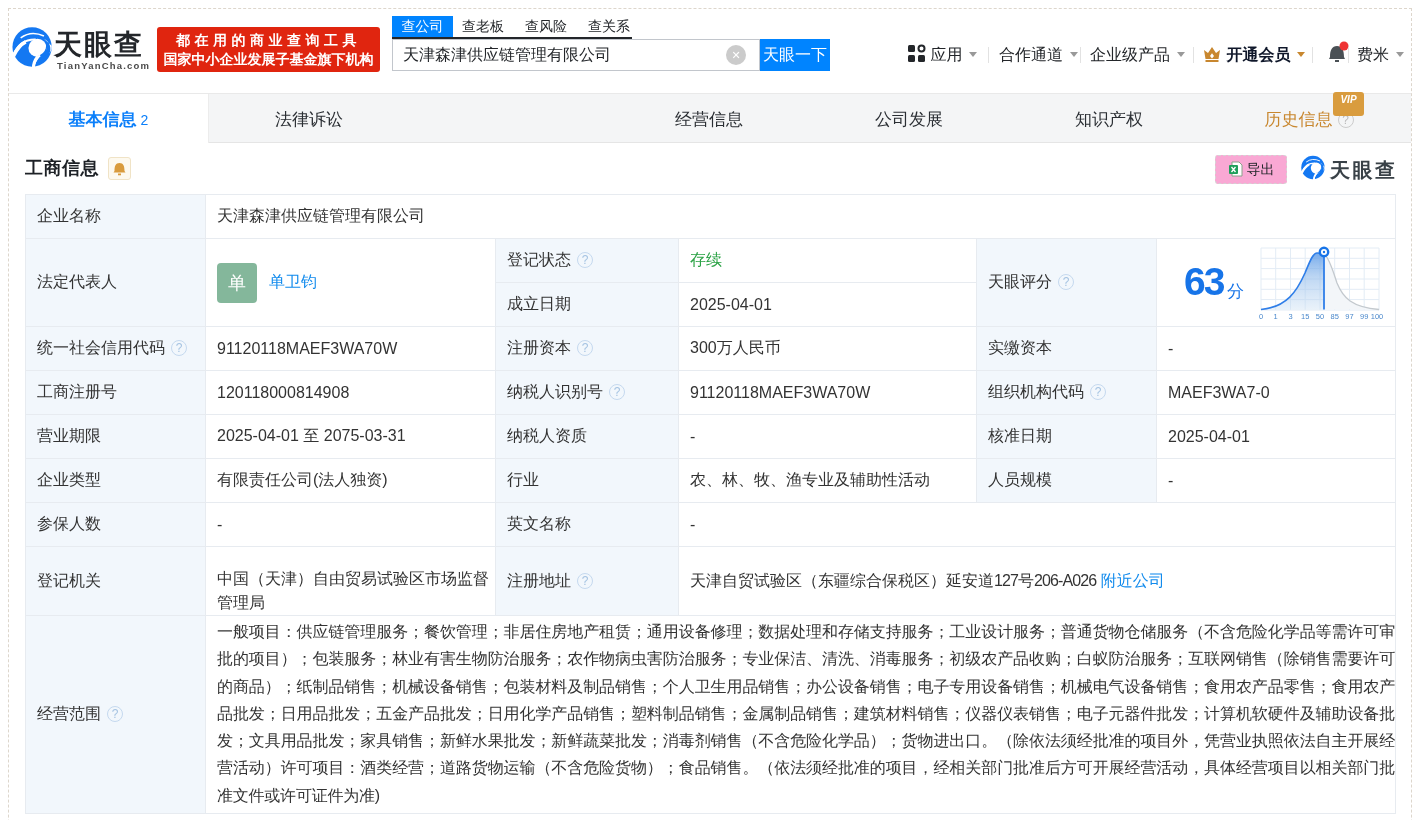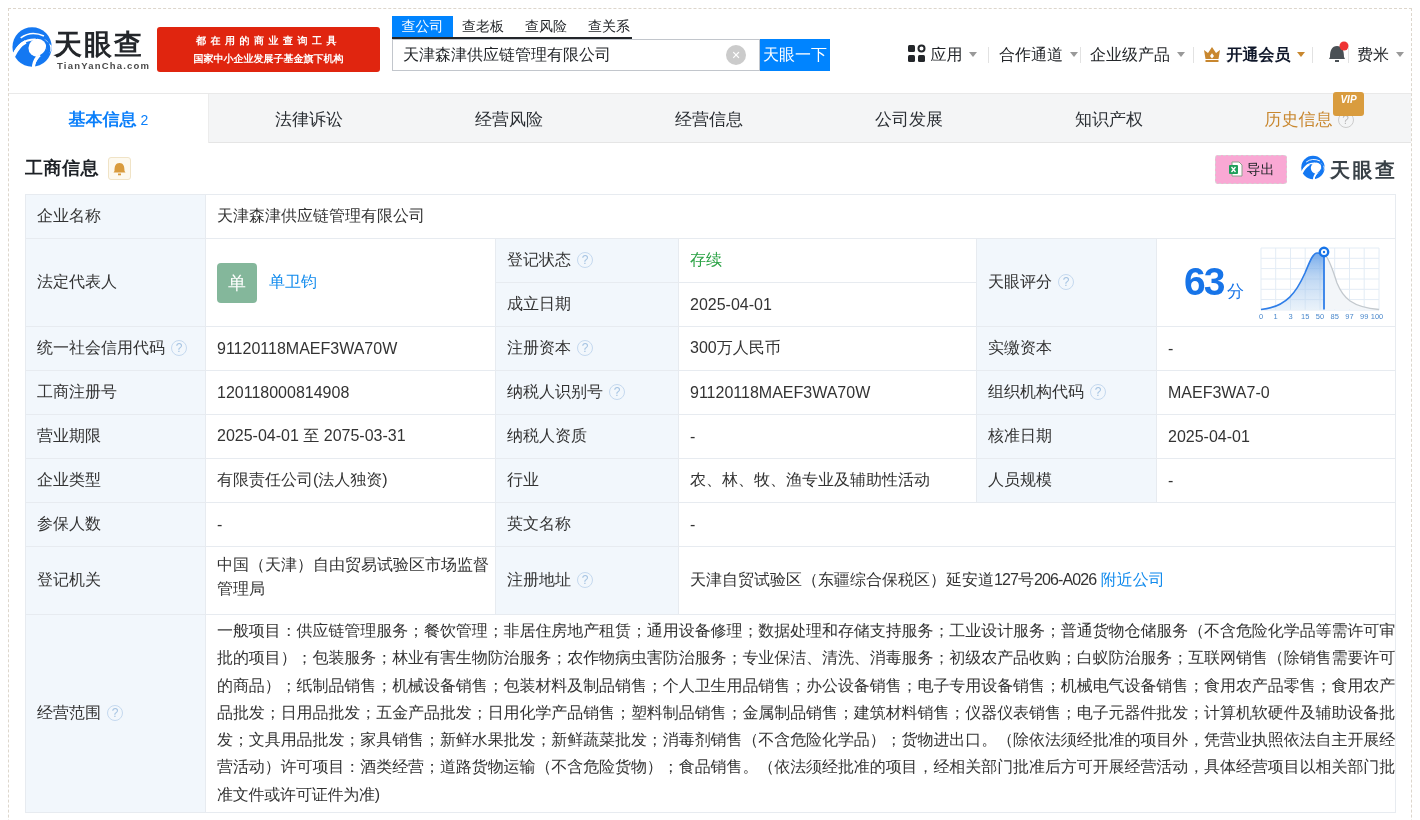--- a/index.html
+++ b/index.html
@@ -5,21 +5,21 @@
 <style>
 * { margin:0; padding:0; box-sizing:border-box; }
 html,body { width:1420px; height:820px; overflow:hidden; background:#fff;
   font-family:"Liberation Sans", sans-serif; }
 .abs { position:absolute; }
 #box { position:absolute; left:8px; top:8px; width:1404px; height:1010px;
   border:1px dashed #ddd6cc; background:#fff; }
 #logoTxt { left:54px; top:26px; font-size:28px; font-weight:bold; color:#23262a; letter-spacing:2px;}
 #logoSub { left:57px; top:60px; font-size:9.5px; font-weight:bold; color:#4a4a4a; letter-spacing:1.2px;}
 #redbox { left:157px; top:27px; width:223px; height:45px; background:#e0250f; border-radius:3px;
-  color:#fff; text-align:center; font-weight:bold; font-size:10px; }
+  color:#fff; text-align:center; font-weight:bold; font-size:14px; }
 #redbox .l1 { margin-top:4px; letter-spacing:4.5px; line-height:19px;}
 #redbox .l2 { letter-spacing:0px; line-height:18px;}
 #stabs { left:392px; top:16px; width:270px; height:21px; white-space:nowrap;}
 #stabs span { display:inline-block; font-size:14px; color:#23262a; line-height:21px; vertical-align:top;}
 #stabs .on { background:#0084ff; color:#fff; width:61px; text-align:center; }
 #stabs .off { margin-left:21px; }
 #stabs .on + .off { margin-left:9px; }
 #stabUl { left:392px; top:37px; width:240px; height:2px; background:#23262a; }
 #sinput { left:392px; top:39px; width:368px; height:32px; border:1px solid #c2c6cc; background:#fff;
   font-size:16px; color:#23262a; line-height:30px; padding-left:10px;}
@@ -125,21 +125,20 @@
         <path d="M6 17 C6 10 8 6 13 6 C18 6 20 10 20 17 L21 19 L5 19 Z" fill="#4a5055"></path>
         <rect x="11" y="20" width="4" height="2" fill="#4a5055"></rect>
         <circle cx="20" cy="6" r="4.5" fill="#e33"></circle>
       </svg></div>
   <div class="sep" style="left:448px"></div>
   <div class="it" style="left:457px">费米<span class="caret"></span></div>
 </div>
 <div id="tabbar">
   <div class="tb act" style="left:0px">基本信息<span class="sup">2</span></div>
   <div class="tb" style="left:200px">法律诉讼</div>
-  <div class="tb" style="left:400px">经营风险</div>
   <div class="tb" style="left:600px">经营信息</div>
   <div class="tb" style="left:800px">公司发展</div>
   <div class="tb" style="left:1000px">知识产权</div>
   <div class="tb" style="left:1200px"><span id="tabhist">历史信息</span><span class="qmg">?</span></div>
 </div>
 <div class="abs" id="vipbadge">VIP</div>
 <div class="abs" id="t1">工商信息</div>
 <div class="abs" id="bellbox"><svg width="13" height="15" viewBox="0 0 13 15" style="margin-top:3px">
       <path d="M1.5 10 C1.5 5 2.5 2 6.5 2 C10.5 2 11.5 5 11.5 10 L12.5 11.5 L0.5 11.5 Z" fill="#d99b3d"></path>
       <rect x="5" y="12.5" width="3" height="1.8" fill="#d99b3d"></rect>
@@ -212,21 +211,21 @@
   <td>-</td>
 </tr>
 <tr style="height:44px">
   <td class="lb">参保人数</td>
   <td>-</td>
   <td class="lb">英文名称</td>
   <td colspan="3">-</td>
 </tr>
 <tr style="height:68px">
   <td class="lb">登记机关</td>
-  <td style="line-height:24px;padding-right:2px;vertical-align:top;padding-top:6px">中国（天津）自由贸易试验区市场监督管理局</td>
+  <td style="line-height:24px;padding-right:2px;vertical-align:top;padding-top:20px">中国（天津）自由贸易试验区市场监督管理局</td>
   <td class="lb">注册地址<span class="qm">?</span></td>
   <td colspan="3">天津自贸试验区（东疆综合保税区）延安道<span style="letter-spacing:-0.9px">127</span>号<span style="letter-spacing:-0.9px">206-A026</span>&nbsp;<a class="lk" href="#">附近公司</a></td>
 </tr>
 <tr style="height:198px">
   <td class="lb">经营范围<span class="qm">?</span></td>
   <td colspan="5" id="scope">一般项目：供应链管理服务；餐饮管理；非居住房地产租赁；通用设备修理；数据处理和存储支持服务；工业设计服务；普通货物仓储服务（不含危险化学品等需许可审批的项目）；包装服务；林业有害生物防治服务；农作物病虫害防治服务；专业保洁、清洗、消毒服务；初级农产品收购；白蚁防治服务；互联网销售（除销售需要许可的商品）；纸制品销售；机械设备销售；包装材料及制品销售；个人卫生用品销售；办公设备销售；电子专用设备销售；机械电气设备销售；食用农产品零售；食用农产品批发；日用品批发；五金产品批发；日用化学产品销售；塑料制品销售；金属制品销售；建筑材料销售；仪器仪表销售；电子元器件批发；计算机软硬件及辅助设备批发；文具用品批发；家具销售；新鲜水果批发；新鲜蔬菜批发；消毒剂销售（不含危险化学品）；货物进出口。（除依法须经批准的项目外，凭营业执照依法自主开展经营活动）许可项目：酒类经营；道路货物运输（不含危险货物）；食品销售。（依法须经批准的项目，经相关部门批准后方可开展经营活动，具体经营项目以相关部门批准文件或许可证件为准)</td>
 </tr>
 </tbody>
   </table>
 <div class="abs" id="score63">63</div>

